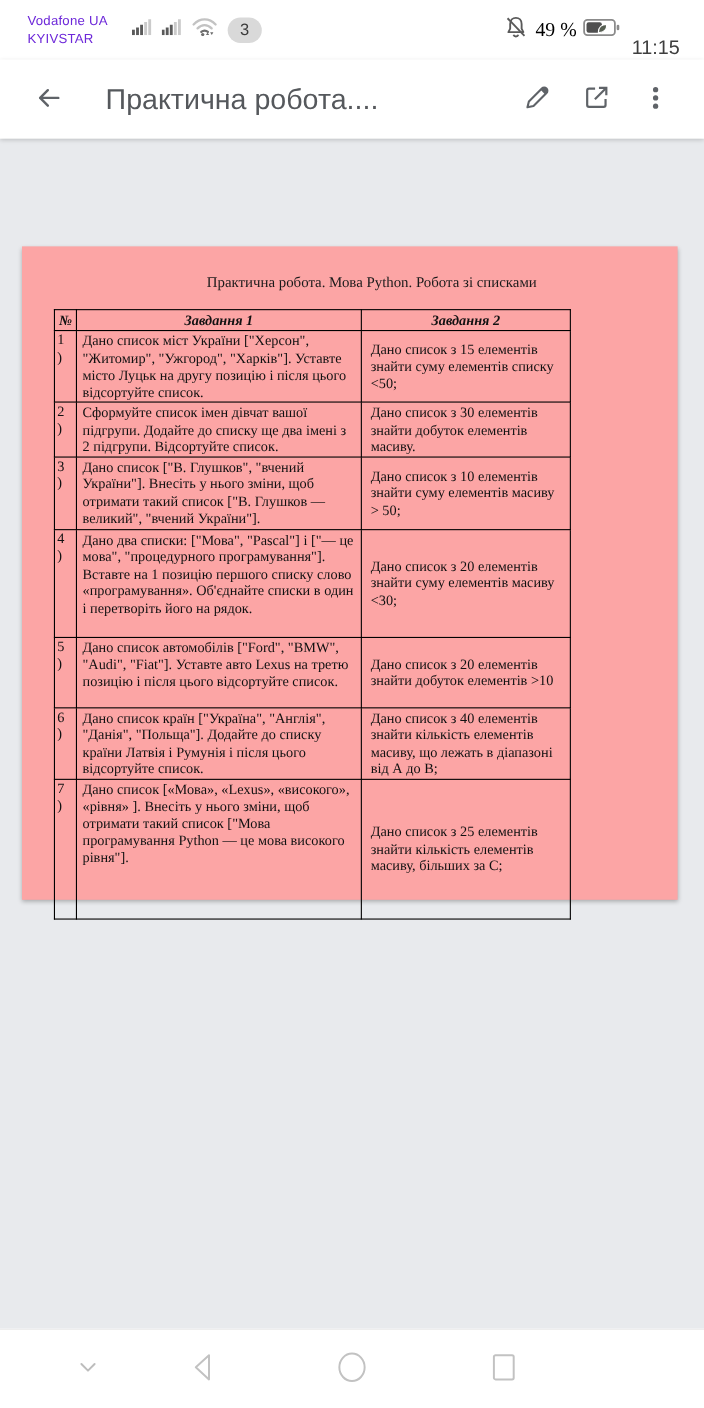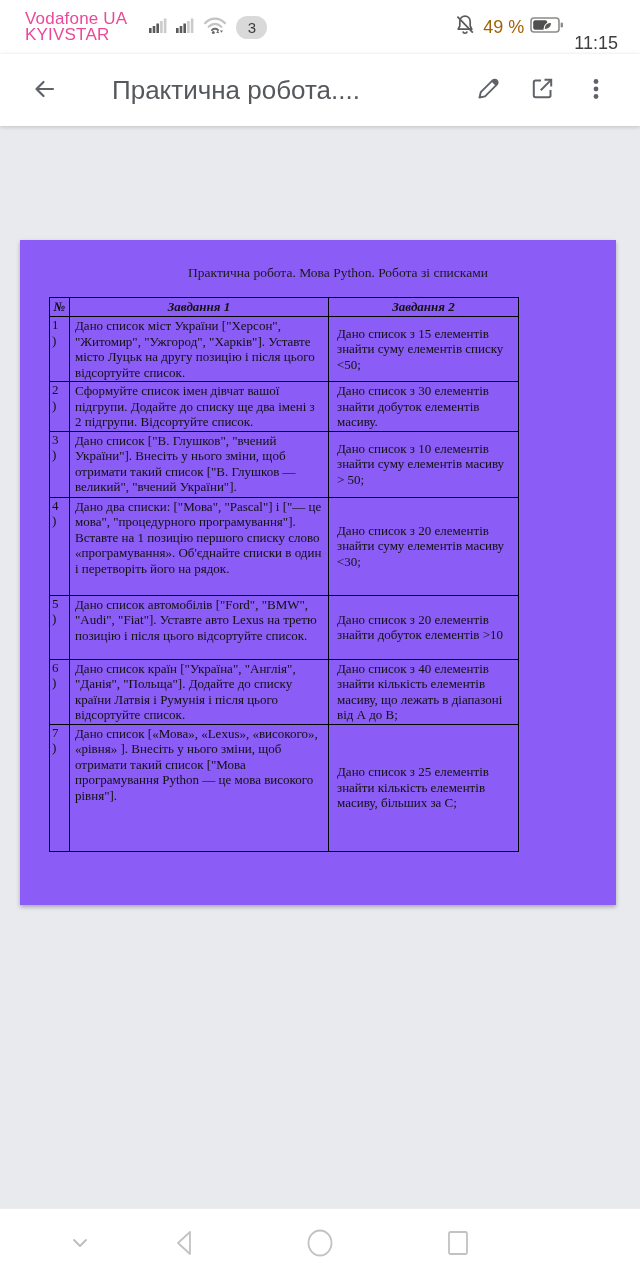--- a/index.html
+++ b/index.html
@@ -2,42 +2,42 @@
 <html><head>
 <meta charset="utf-8">
 <style>
   * { margin:0; padding:0; box-sizing:border-box; }
   html,body { width:640px; height:1280px; background:#fff; overflow:hidden;
               font-family:"Liberation Sans", sans-serif; }
 
   
   .status-bar { height:54px; background:#fff; display:flex; align-items:center;
                 padding:0 22px 0 25px; }
-  .carrier { font-size:17px; line-height:16px; color:#ec4899; letter-spacing:.2px; }
+  .carrier { font-size:12px; line-height:16px; color:#6d28d9; letter-spacing:.2px; }
   .sb-left-icons { display:flex; align-items:center; margin-left:22px; gap:9px; }
   .badge { background:#d9d9d9; color:#3c3c3c; font-size:15px; line-height:23px;
            min-width:31px; text-align:center; border-radius:12px; padding:0 4px; }
   .sb-right { margin-left:auto; display:flex; align-items:center; gap:6px; }
-  .sb-text { font-size:18px; color:#a16207; }
+  .sb-text { font-size:18px; color:#000000;font-family:Liberation Serif, serif; }
   .time { font-size:18px; color:#3e3e3e; margin-left:4px;margin-top:32px; }
 
   
   .app-bar { height:72px; background:#fff; display:flex; align-items:center;
              padding:0 24px; position:relative; z-index:5;
              box-shadow:0 1px 4px rgba(0,0,0,.18); }
-  .app-title { font-size:26px; color:#55585c; margin-left:48px; flex:1;
+  .app-title { font-size:26px; color:#55585c; margin-left:32px; flex:1;
                white-space:nowrap; overflow:hidden; }
   .app-icon-btn { width:40px; height:40px; display:flex; align-items:center;
                   justify-content:center; background:none; border:none; cursor:pointer; }
   .app-bar .app-icon-btn + .app-icon-btn { margin-left:14px; }
 
   
   .viewer { height:1082px; background:#e8eaed; position:relative; overflow:hidden; }
-  .doc-page { position:absolute; left:20px; top:114px; width:596px; height:665px;
-              background:#8b5cf6; box-shadow:0 2px 4px rgba(0,0,0,.28); }
+  .doc-page { position:absolute; left:20px; top:98px; width:596px; height:594px;
+              background:#fca5a5; box-shadow:0 2px 4px rgba(0,0,0,.28); }
   .doc-title { position:absolute; top:25px; left:70px; width:496px; text-align:center;
                font-family:"Liberation Serif", serif; font-size:13.5px; color:#1a1a1a; }
 
   table.assignments { position:absolute; left:29px; top:57px; width:469px;
                       border-collapse:collapse; table-layout:fixed;
                       font-family:"Liberation Serif", serif; color:#111; }
   .assignments td, .assignments th { border:1px solid #000; font-size:13px;
                       line-height:15.5px; overflow:hidden; }
   .assignments th { font-weight:bold; font-style:italic; text-align:center;
                     height:19px; padding:0 1px; }

